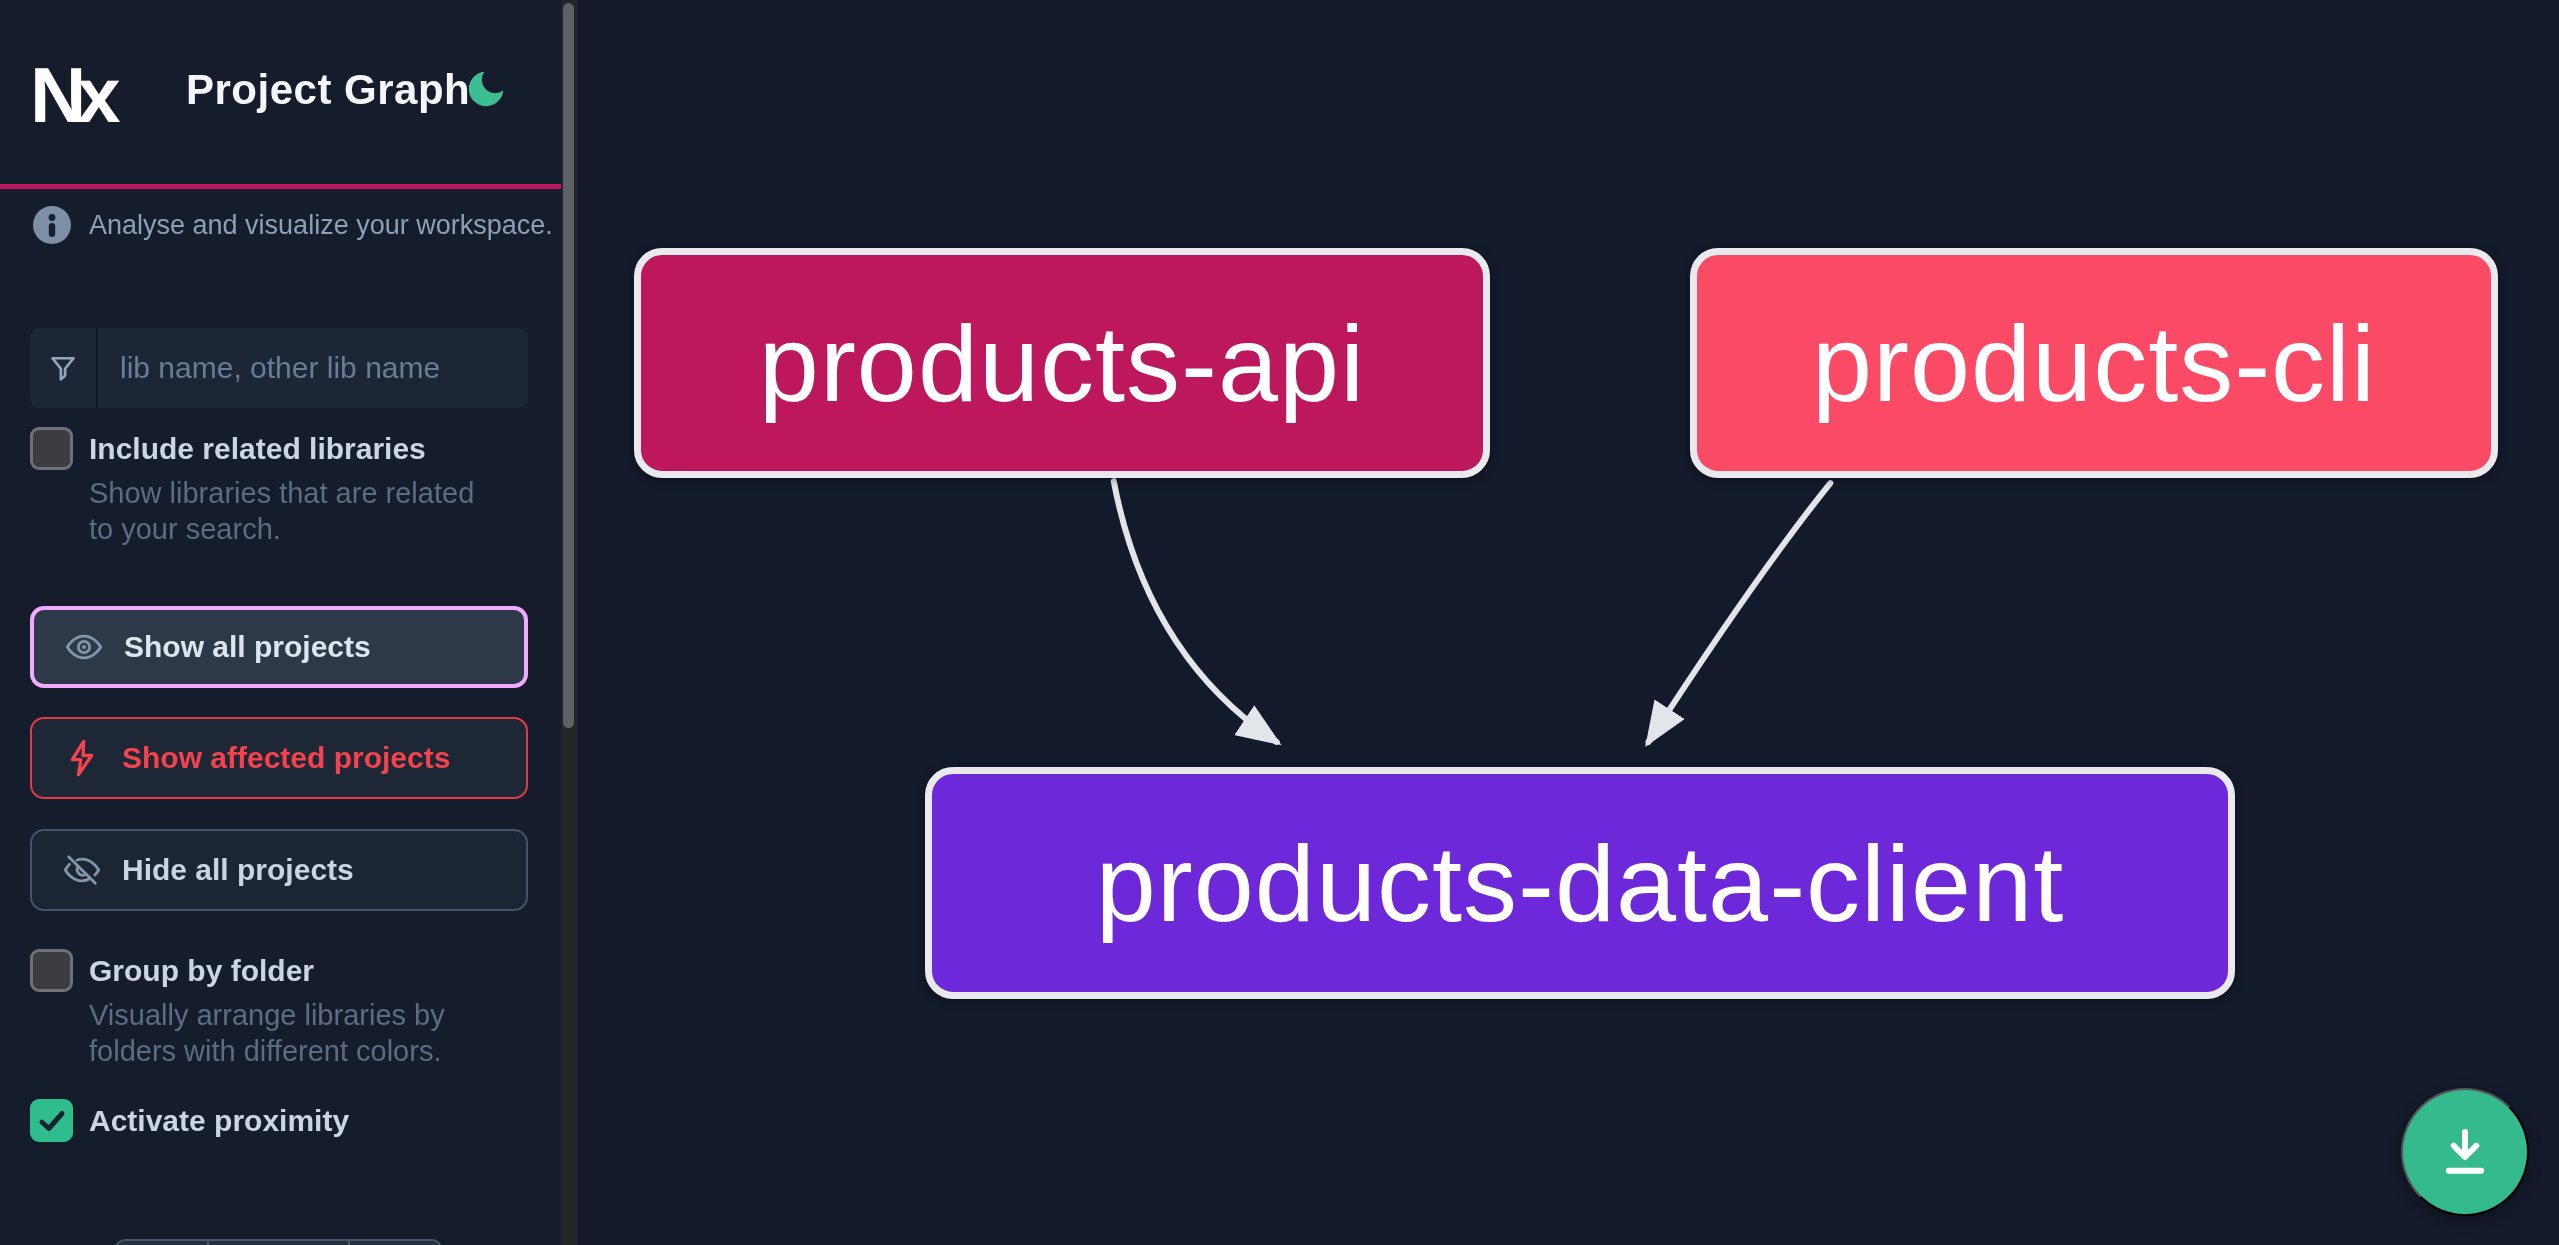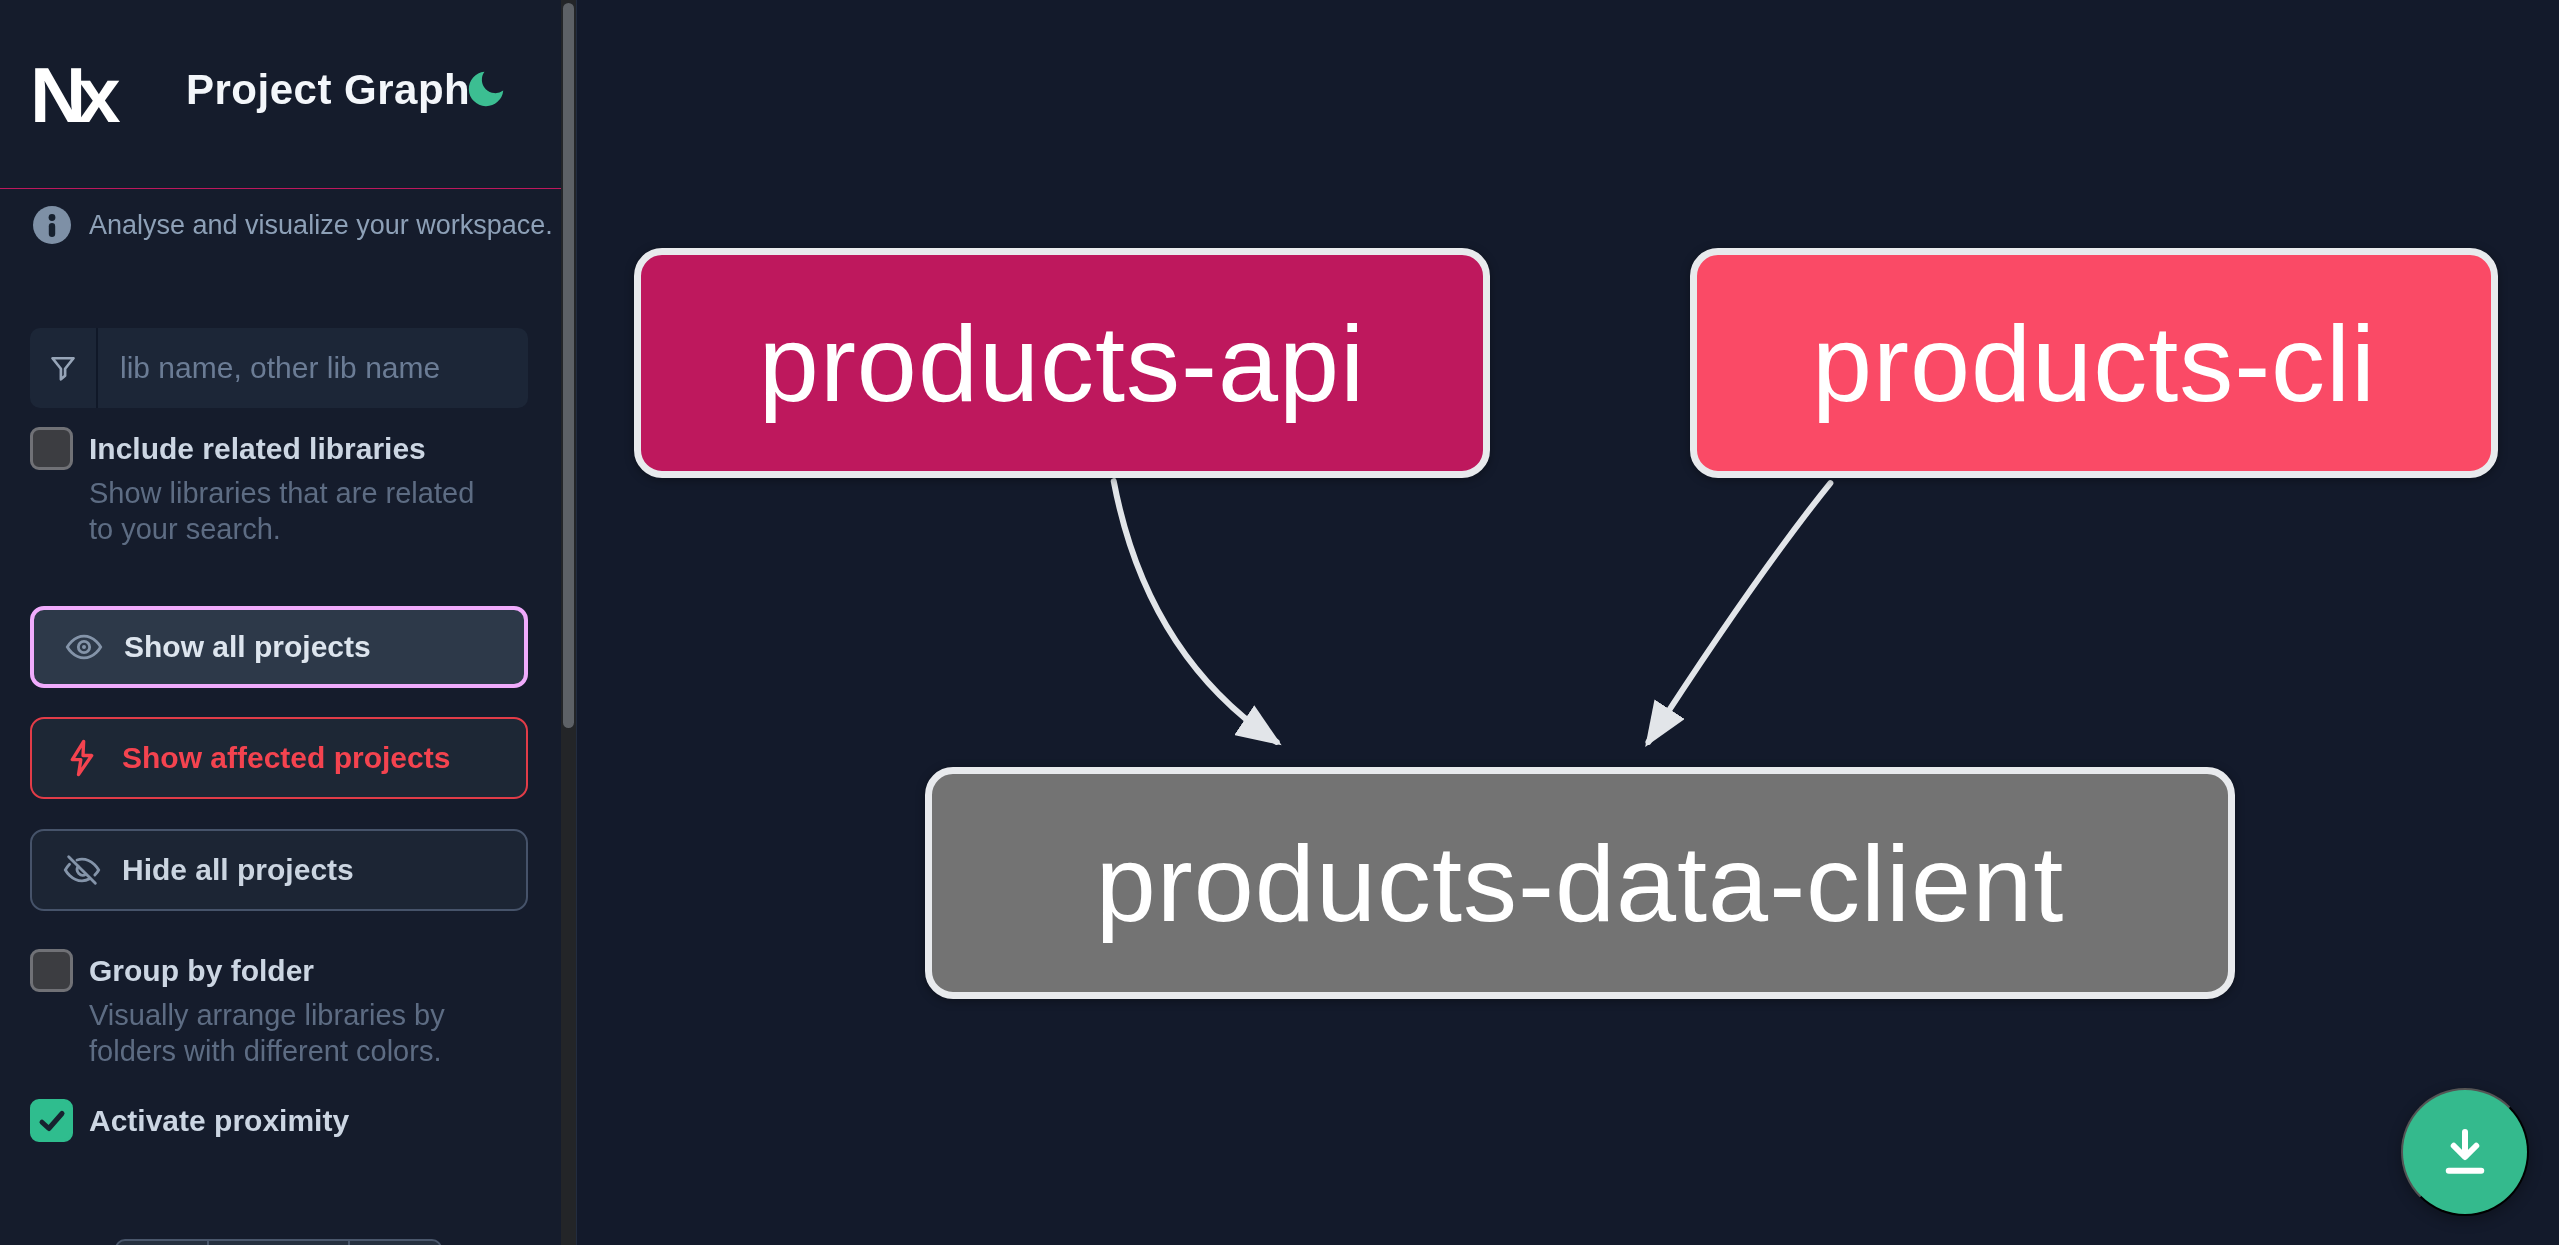--- a/index.html
+++ b/index.html
@@ -2,21 +2,21 @@
 <html><head>
 <meta charset="utf-8">
 <style>
   * { margin:0; padding:0; box-sizing:border-box; }
   html,body { background:#0d1322; }
   body { font-family:"Liberation Sans", sans-serif; }
   .app { position:relative; width:2559px; height:1245px; overflow:hidden; background:#141b2b; }
 
   
   .sidebar { position:absolute; left:0; top:0; width:561px; height:1245px; background:#151c2c; }
-  .sb-header { position:relative; height:189px; border-bottom:1px solid #be185d; }
+  .sb-header { position:relative; height:189px; border-bottom:5px solid #be185d; }
   .nx-logo { position:absolute; left:30px; top:58px; width:110px; height:76px; }
   .sb-title { position:absolute; left:186px; top:66px; font-size:42px; font-weight:700; color:#f3f6fa; letter-spacing:.5px; }
   .moon { position:absolute; left:463px; top:66px; width:46px; height:46px; cursor:pointer; }
 
   .tagline { position:absolute; left:33px; top:206px; display:flex; align-items:center; gap:18px; }
   .info-badge { width:38px; height:38px; flex:0 0 38px; }
   .tagline-text { font-size:27px; font-weight:500; color:#8da0b7; }
 
   .searchbox { position:absolute; left:30px; top:328px; width:498px; height:80px; background:#1c2637; border-radius:10px; display:flex; align-items:stretch; overflow:hidden; }
   .search-iconcell { width:68px; flex:0 0 68px; display:flex; align-items:center; justify-content:center; border-right:2px solid #101828; }
@@ -164,21 +164,21 @@
       <path d="M 537 481 Q 570 655 700 742" fill="none" stroke="#e2e5e9" stroke-width="6" stroke-linecap="round" marker-end="url(#arrow)"></path>
       <path d="M 1254 483 Q 1180 575 1072 742" fill="none" stroke="#e2e5e9" stroke-width="6" stroke-linecap="round" marker-end="url(#arrow)"></path>
     </svg>
 
     <div class="gnode" style="left: 57px; top: 248px; width: 856px; height: 230px; background: #be185d; border-color: rgb(232, 234, 237);">
       <span class="nlabel">products-api</span>
     </div>
     <div class="gnode" style="left: 1113px; top: 248px; width: 808px; height: 230px; background: rgb(250, 74, 102); border-color: rgb(232, 234, 237);">
       <span class="nlabel">products-cli</span>
     </div>
-    <div class="gnode" style="left: 348px; top: 767px; width: 1310px; height: 232px; background: #737373; border-color: rgb(232, 234, 237);">
+    <div class="gnode" style="left: 348px; top: 767px; width: 1310px; height: 232px; background: #6d28d9; border-color: rgb(232, 234, 237);">
       <span class="nlabel">products-data-client</span>
     </div>
 
     <button class="fab" style="background: rgb(52, 186, 141);">
       <svg viewBox="0 0 24 24" fill="none" stroke="#ffffff" stroke-width="2.4" stroke-linecap="round" stroke-linejoin="round">
         <line x1="12" y1="4" x2="12" y2="13.5"></line>
         <polyline points="7.5 9.5 12 14 16.5 9.5"></polyline>
         <line x1="5.5" y1="19.5" x2="18.5" y2="19.5"></line>
       </svg>
     </button>

